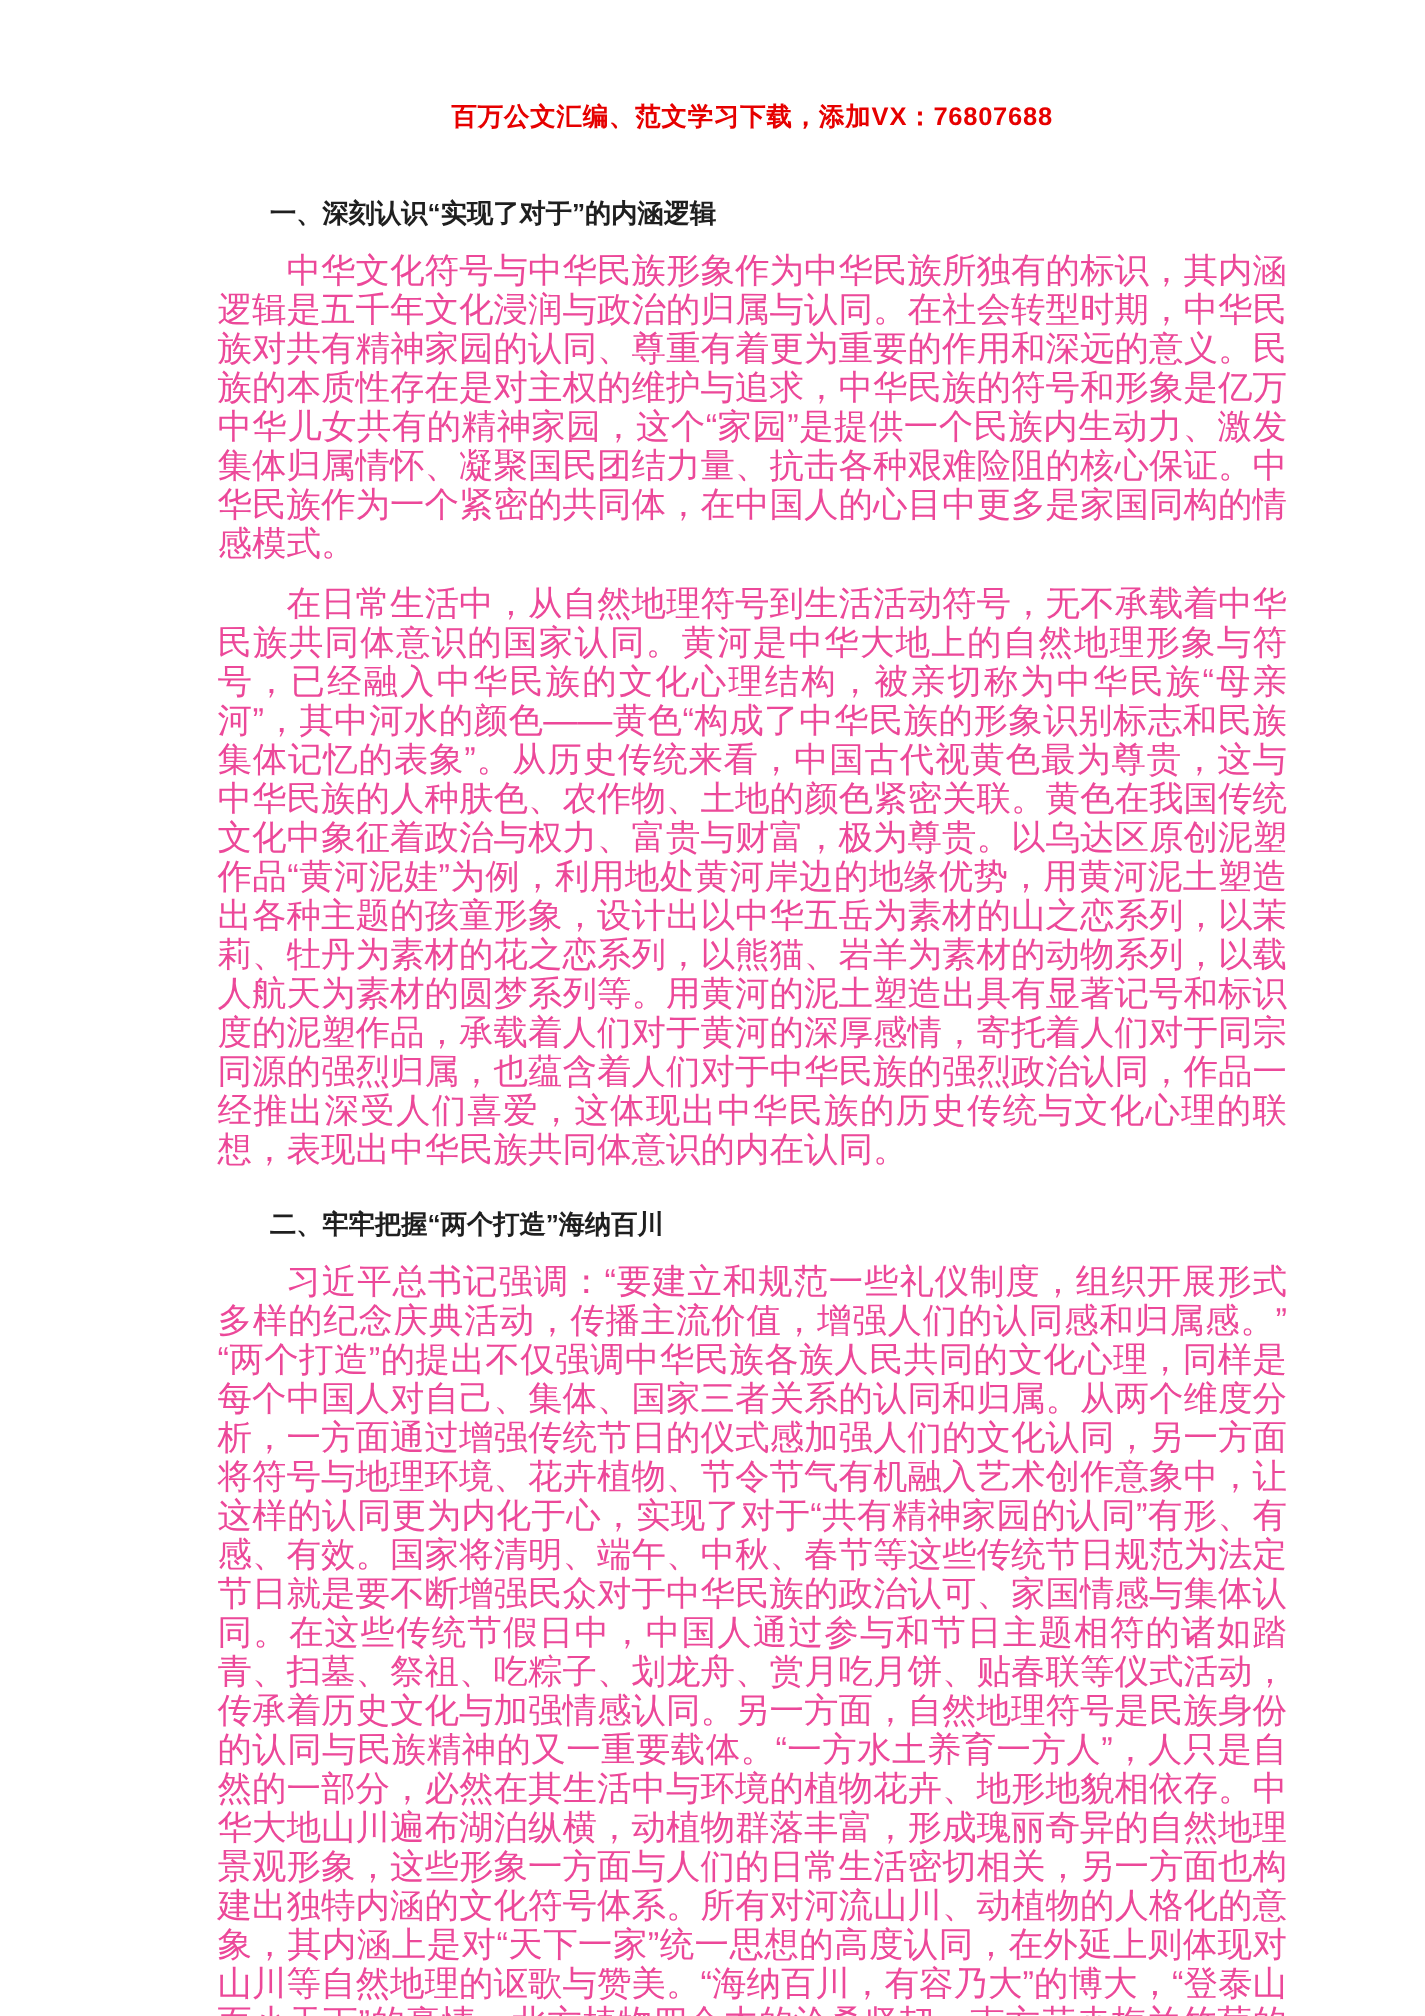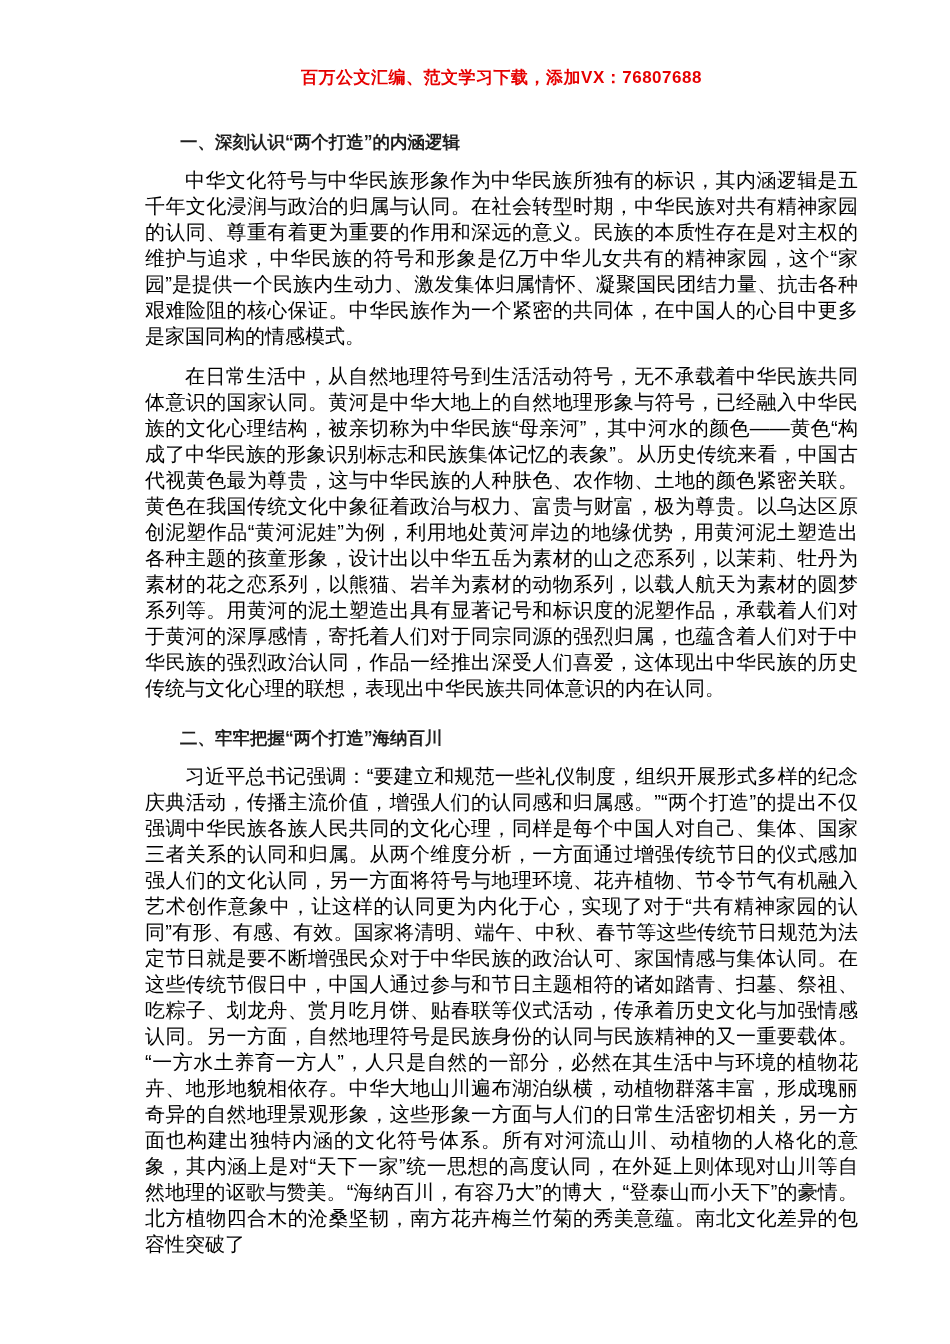--- a/index.html
+++ b/index.html
@@ -34,37 +34,37 @@
     font-weight: bold;
     color: #1f1f1f;
     text-indent: 2em;
     margin: 24px 0 12px 0;
     line-height: 26px;
   }
   .sec-heading:first-of-type {
     margin-top: 0;
   }
   .para {
-    font-size: 20px;
+    font-size: 23px;
     line-height: 26px;
-    color: #000000;
+    color: #ec4899;
     text-align: justify;
     text-indent: 2em;
     margin: 0 0 14px 0;
     word-break: break-all;
   }
 </style>
 </head>
 <body>
 
 <div class="page">
 
   <div class="header-notice">百万公文汇编、范文学习下载，添加VX：76807688</div>
 
-  <h2 class="sec-heading">一、深刻认识“两个打造”的内涵逻辑</h2>
+  <h2 class="sec-heading">一、深刻认识“实现了对于”的内涵逻辑</h2>
 
   <p class="para">中华文化符号与中华民族形象作为中华民族所独有的标识，其内涵逻辑是五千年文化浸润与政治的归属与认同。在社会转型时期，中华民族对共有精神家园的认同、尊重有着更为重要的作用和深远的意义。民族的本质性存在是对主权的维护与追求，中华民族的符号和形象是亿万中华儿女共有的精神家园，这个“家园”是提供一个民族内生动力、激发集体归属情怀、凝聚国民团结力量、抗击各种艰难险阻的核心保证。中华民族作为一个紧密的共同体，在中国人的心目中更多是家国同构的情感模式。</p>
 
   <p class="para">在日常生活中，从自然地理符号到生活活动符号，无不承载着中华民族共同体意识的国家认同。黄河是中华大地上的自然地理形象与符号，已经融入中华民族的文化心理结构，被亲切称为中华民族“母亲河”，其中河水的颜色——黄色“构成了中华民族的形象识别标志和民族集体记忆的表象”。从历史传统来看，中国古代视黄色最为尊贵，这与中华民族的人种肤色、农作物、土地的颜色紧密关联。黄色在我国传统文化中象征着政治与权力、富贵与财富，极为尊贵。以乌达区原创泥塑作品“黄河泥娃”为例，利用地处黄河岸边的地缘优势，用黄河泥土塑造出各种主题的孩童形象，设计出以中华五岳为素材的山之恋系列，以茉莉、牡丹为素材的花之恋系列，以熊猫、岩羊为素材的动物系列，以载人航天为素材的圆梦系列等。用黄河的泥土塑造出具有显著记号和标识度的泥塑作品，承载着人们对于黄河的深厚感情，寄托着人们对于同宗同源的强烈归属，也蕴含着人们对于中华民族的强烈政治认同，作品一经推出深受人们喜爱，这体现出中华民族的历史传统与文化心理的联想，表现出中华民族共同体意识的内在认同。</p>
 
   <h2 class="sec-heading">二、牢牢把握“两个打造”海纳百川</h2>
 
   <p class="para">习近平总书记强调：“要建立和规范一些礼仪制度，组织开展形式多样的纪念庆典活动，传播主流价值，增强人们的认同感和归属感。”“两个打造”的提出不仅强调中华民族各族人民共同的文化心理，同样是每个中国人对自己、集体、国家三者关系的认同和归属。从两个维度分析，一方面通过增强传统节日的仪式感加强人们的文化认同，另一方面将符号与地理环境、花卉植物、节令节气有机融入艺术创作意象中，让这样的认同更为内化于心，实现了对于“共有精神家园的认同”有形、有感、有效。国家将清明、端午、中秋、春节等这些传统节日规范为法定节日就是要不断增强民众对于中华民族的政治认可、家国情感与集体认同。在这些传统节假日中，中国人通过参与和节日主题相符的诸如踏青、扫墓、祭祖、吃粽子、划龙舟、赏月吃月饼、贴春联等仪式活动，传承着历史文化与加强情感认同。另一方面，自然地理符号是民族身份的认同与民族精神的又一重要载体。“一方水土养育一方人”，人只是自然的一部分，必然在其生活中与环境的植物花卉、地形地貌相依存。中华大地山川遍布湖泊纵横，动植物群落丰富，形成瑰丽奇异的自然地理景观形象，这些形象一方面与人们的日常生活密切相关，另一方面也构建出独特内涵的文化符号体系。所有对河流山川、动植物的人格化的意象，其内涵上是对“天下一家”统一思想的高度认同，在外延上则体现对山川等自然地理的讴歌与赞美。“海纳百川，有容乃大”的博大，“登泰山而小天下”的豪情。北方植物四合木的沧桑坚韧，南方花卉梅兰竹菊的秀美意蕴。南北文化差异的包容性突破了</p>
 
 </div>

